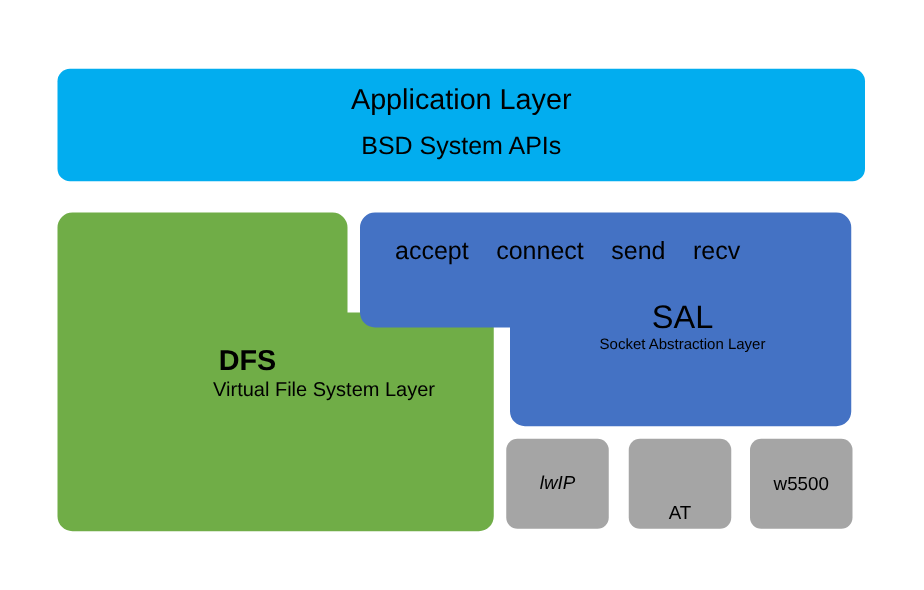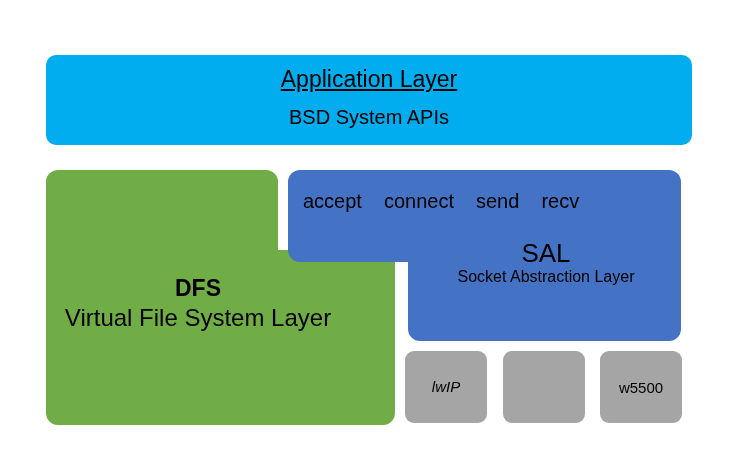--- a/index.html
+++ b/index.html
@@ -36,21 +36,20 @@
     line-height: 1.18;
     white-space: pre;
   }
 
   
   .app-title {
     left: 46px;
     top: 66px;
     width: 646px;
     font-size: 23px;
-    text-decoration: underline;
   }
   .app-sub {
     left: 46px;
     top: 106px;
     width: 646px;
     font-size: 20px;
   }
 
   
   .dfs-apis {
@@ -65,43 +64,44 @@
     left: 48px;
     top: 275px;
     width: 300px;
     font-size: 23px;
     font-weight: bold;
   }
   .dfs-sub {
     left: 48px;
     top: 304px;
     width: 300px;
-    font-size: 24px;
+    font-size: 16px;
+    text-align: right;
   }
 
   
   .sal-apis {
-    left: 303px;
+    left: 316px;
     top: 190px;
     width: 320px;
     font-size: 20px;
     text-align: left;
   }
   .sal-apis span { margin-right: 22px; }
   .sal-title {
     left: 412px;
     top: 238px;
     width: 268px;
     font-size: 26px;
   }
   .sal-sub {
     left: 410px;
     top: 268px;
     width: 272px;
-    font-size: 16px;
+    font-size: 12px;
   }
 
   
   .gray-label {
     font-size: 15px;
     width: 84px;
   }
   .gray-1 { left: 404px; top: 378px; font-style: italic; }
   .gray-2 { left: 502px; top: 367px; }
   .gray-3 { left: 599px; top: 379px; text-align: center; }
@@ -151,16 +151,17 @@
 
   <div class="label dfs-title">DFS</div>
   <div class="label dfs-sub">Virtual File System Layer</div>
 
   <div class="label sal-apis"><span>accept</span><span>connect</span><span>send</span><span>recv</span></div>
   <div class="label sal-title">SAL</div>
   <div class="label sal-sub">Socket Abstraction Layer</div>
 
   <div class="label gray-label gray-1">lwIP</div>
   <div class="label gray-label gray-2">
+    <div>AT</div>
   </div>
   <div class="label gray-label gray-3">w5500</div>
 
 </div>
 
 </body></html>

